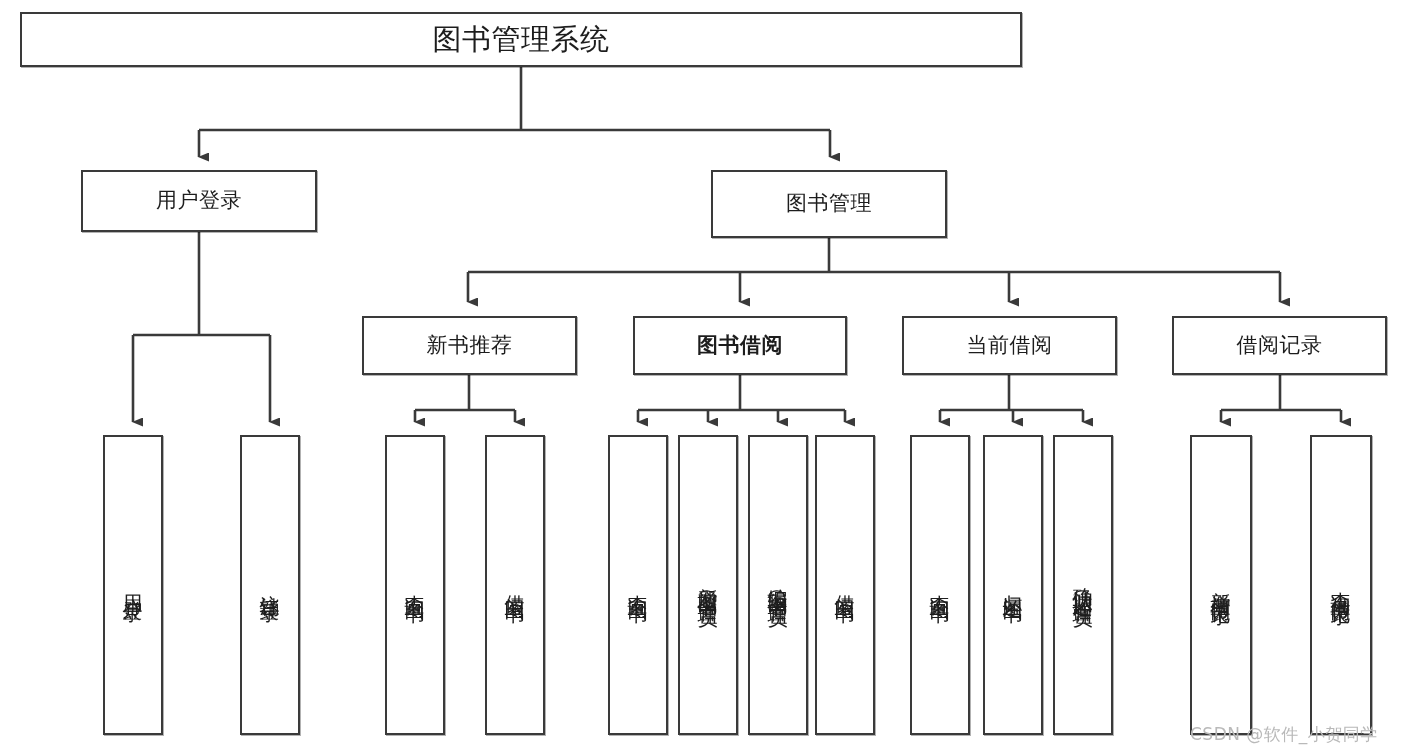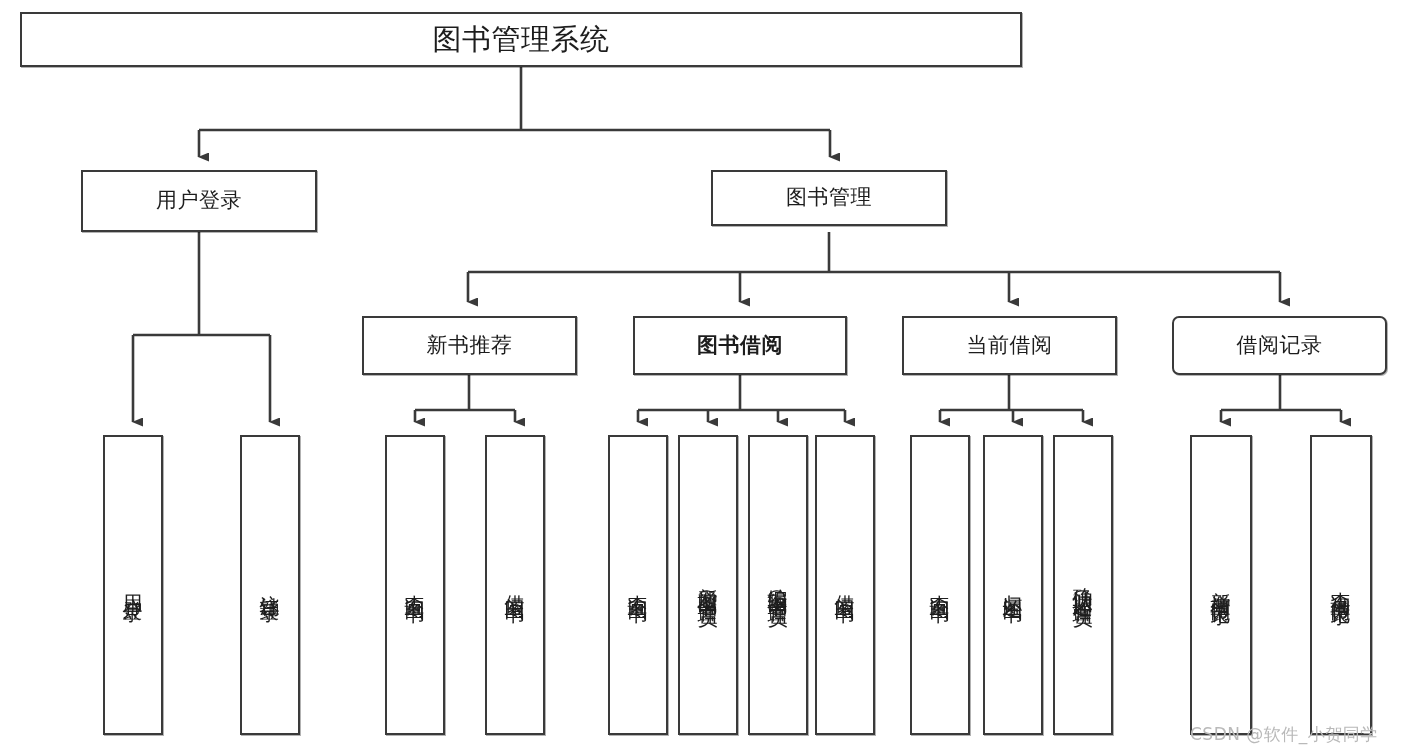--- a/index.html
+++ b/index.html
@@ -116,34 +116,34 @@
     </g>
   </svg>
 
   <div class="node root" id="node-root" style="left: 20px; top: 12px; width: 1002px; height: 55px; border-color: rgb(58, 58, 58); color: rgb(29, 29, 29);">
     <span class="node-label">图书管理系统</span>
   </div>
 
   <div class="node lvl2" id="node-user-login" style="left: 81px; top: 170px; width: 236px; height: 62px; border-color: rgb(58, 58, 58); color: rgb(29, 29, 29);">
     <span class="node-label">用户登录</span>
   </div>
-  <div class="node lvl2" id="node-book-manage" style="left: 711px; top: 170px; width: 236px; height: 56px; border-color: rgb(58, 58, 58); color: rgb(29, 29, 29);">
+  <div class="node lvl2" id="node-book-manage" style="left: 711px; top: 170px; width: 236px; height: 68px; border-color: rgb(58, 58, 58); color: rgb(29, 29, 29);">
     <span class="node-label">图书管理</span>
   </div>
 
   <div class="node lvl3" id="node-new-book-recommend" style="left: 362px; top: 316px; width: 215px; height: 59px; border-color: rgb(58, 58, 58); color: rgb(29, 29, 29);">
     <span class="node-label">新书推荐</span>
   </div>
   <div class="node lvl3" id="node-book-borrow" style="left: 633px; top: 316px; width: 214px; height: 59px; border-color: rgb(58, 58, 58); color: rgb(29, 29, 29); font-weight: bold;">
     <span class="node-label">图书借阅</span>
   </div>
   <div class="node lvl3" id="node-current-borrow" style="left: 902px; top: 316px; width: 215px; height: 59px; border-color: rgb(58, 58, 58); color: rgb(29, 29, 29);">
     <span class="node-label">当前借阅</span>
   </div>
-  <div class="node lvl3" id="node-borrow-record" style="left: 1172px; top: 316px; width: 215px; height: 59px; border-color: rgb(58, 58, 58); color: rgb(29, 29, 29); border-radius: 7px;">
+  <div class="node lvl3" id="node-borrow-record" style="left: 1172px; top: 316px; width: 215px; height: 59px; border-color: rgb(58, 58, 58); color: rgb(29, 29, 29);">
     <span class="node-label">借阅记录</span>
   </div>
 
   <div class="node leaf vertical" id="node-leaf-user-login" style="left: 103px; top: 435px; width: 60px; height: 300px; border-color: rgb(58, 58, 58); color: rgb(29, 29, 29);">
     <span class="node-label">用户登录</span>
   </div>
   <div class="node leaf vertical" id="node-leaf-logout" style="left: 240px; top: 435px; width: 60px; height: 300px; border-color: rgb(58, 58, 58); color: rgb(29, 29, 29);">
     <span class="node-label">注销登录</span>
   </div>
   <div class="node leaf vertical" id="node-leaf-query-book-1" style="left: 385px; top: 435px; width: 60px; height: 300px; border-color: rgb(58, 58, 58); color: rgb(29, 29, 29);">

